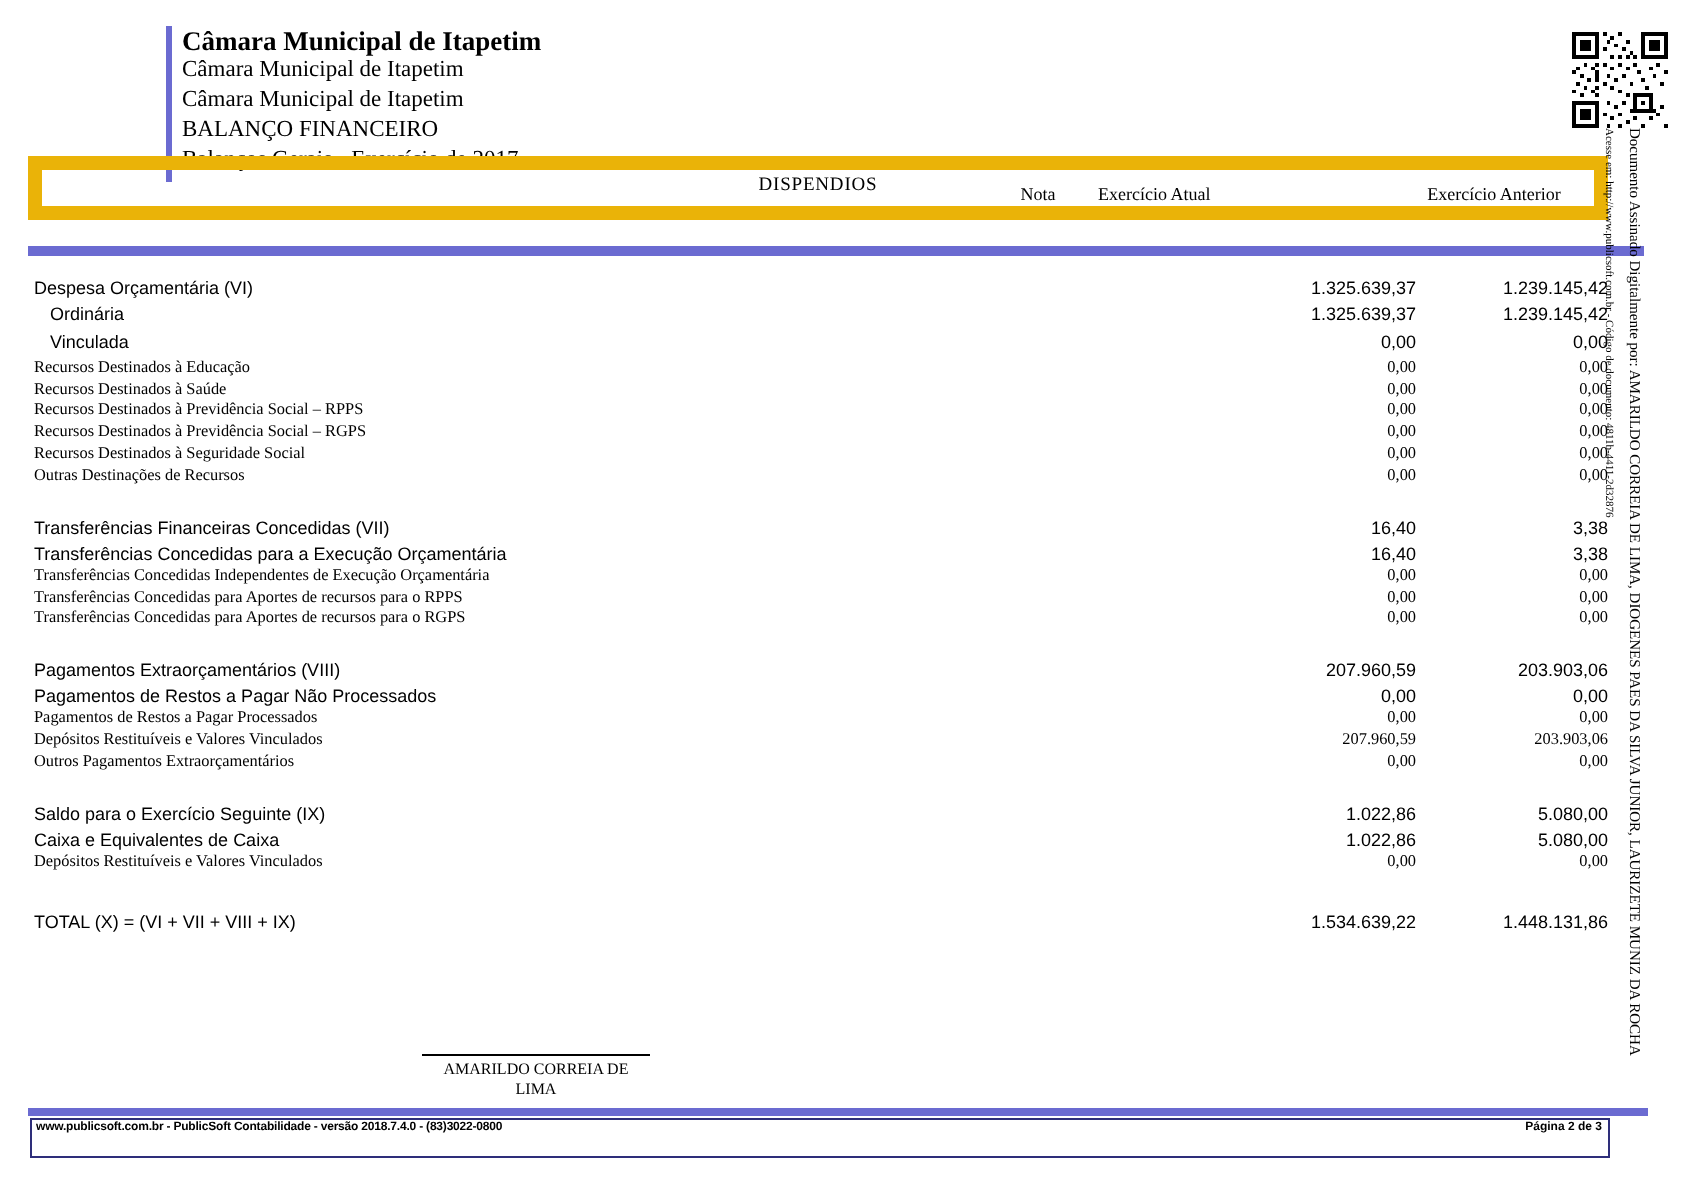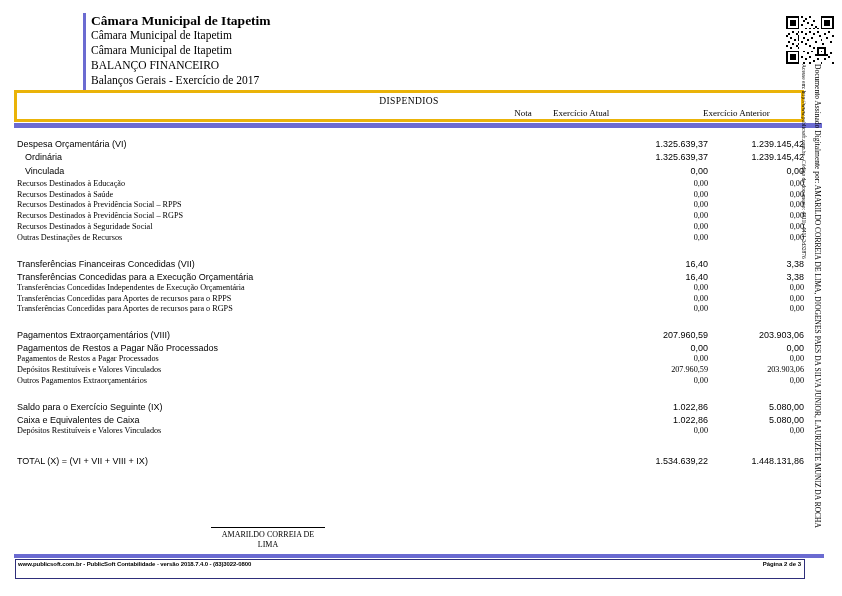--- a/index.html
+++ b/index.html
@@ -9,30 +9,30 @@
   
   .header-block{position:absolute;left:83px;top:13px;border-left:3px solid #6b6bd1;
                 padding-left:5px;min-height:78px;}
   .h-org-bold{font-family:"Liberation Serif",serif;font-weight:bold;font-size:13.5px;line-height:15px;}
   .h-line{font-family:"Liberation Serif",serif;font-size:11.5px;line-height:15px;}
 
   
   .qr{position:absolute;left:786px;top:16px;width:48px;height:48px;}
 
   
-  .table-head-box{position:absolute;left:14px;top:90px;width:790px;height:32px;
-                  border:3px solid #eab308;box-sizing:border-box;}
+  .table-head-box{position:absolute;left:14px;top:78px;width:790px;height:32px;
+                  border:7px solid #eab308;box-sizing:border-box;}
   .dispendios{text-align:center;font-family:"Liberation Serif",serif;font-size:9.5px;
               letter-spacing:.4px;margin-top:3px;}
   .col-head-row{position:absolute;bottom:1px;left:0;right:0;display:flex;
                 font-family:"Liberation Serif",serif;font-size:9px;}
   .ch-spacer{flex:1;}
   .ch-nota{width:60px;text-align:center;}
   .ch-atual{width:150px;text-align:left;}
-  .ch-anterior{width:96px;text-align:left;padding-right:2px;}
+  .ch-anterior{width:96px;text-align:center;padding-right:2px;}
 
   .blue-bar-top{position:absolute;left:14px;top:123px;width:808px;height:5px;background:#6b6bd1;}
 
   
   .rows{position:absolute;left:17px;top:139px;width:787px;}
   .trow{display:flex;height:10.8px;line-height:10.8px;white-space:nowrap;}
   .lv-section,.lv-item,.lv-total{font-size:9px;}
   .lv-detail{font-size:8.2px;font-family:Liberation Serif, serif;}
   .sp-sub{margin-top:2.5px;}
   .sp-group{margin-top:15px;}

